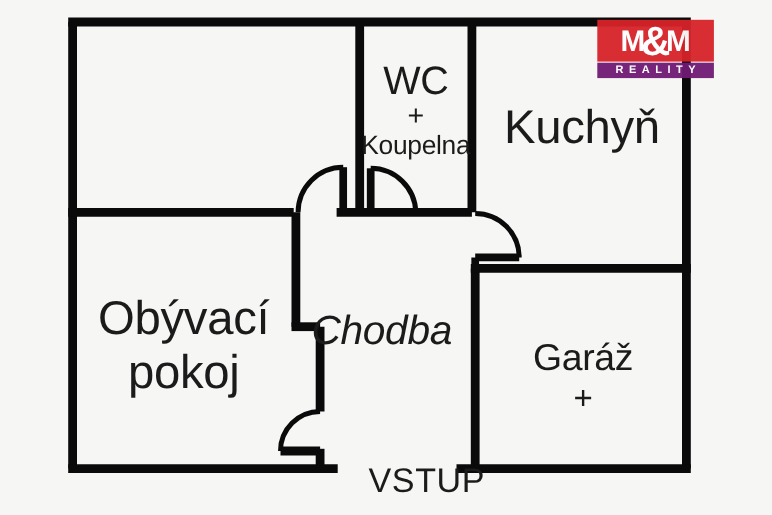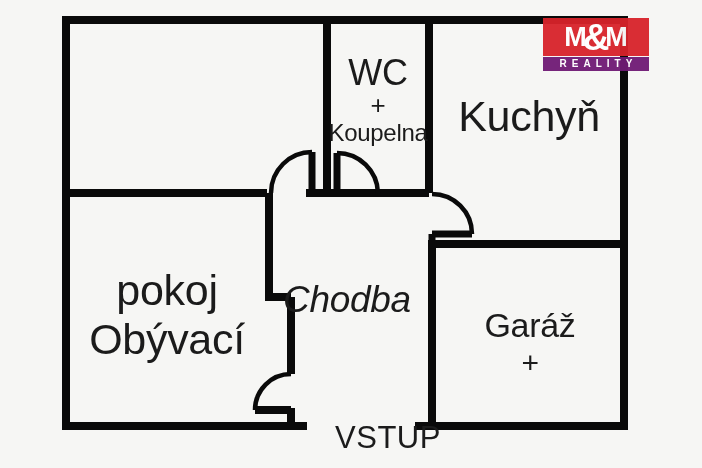--- a/index.html
+++ b/index.html
@@ -98,22 +98,22 @@
 
   <div class="label lbl-bath">
     <span class="l1">WC</span>
     <span class="l2">+</span>
     <span class="l3">Koupelna</span>
   </div>
 
   <div class="label lbl-bedroom">Kuchyň</div>
 
   <div class="label lbl-living">
+    <div>Obývací</div>
     <div>pokoj</div>
-    <div>Obývací</div>
   </div>
 
   <div class="label lbl-hallway">Chodba</div>
 
   <div class="label lbl-garage">
     <div>Garáž</div>
     <div class="plus">+</div>
   </div>
 
   <div class="label lbl-entrance">VSTUP</div>

